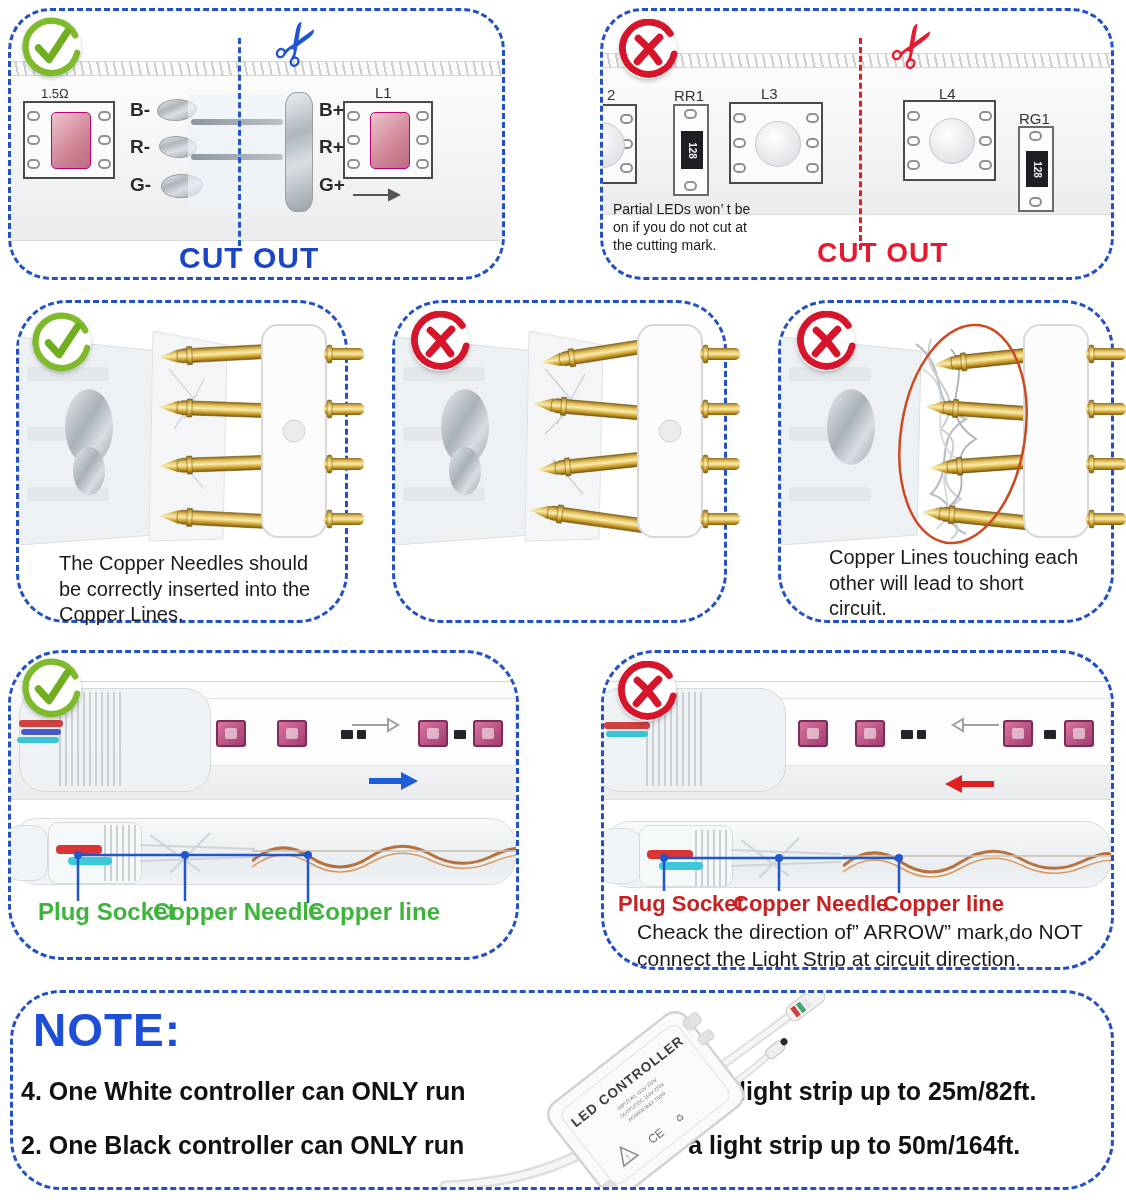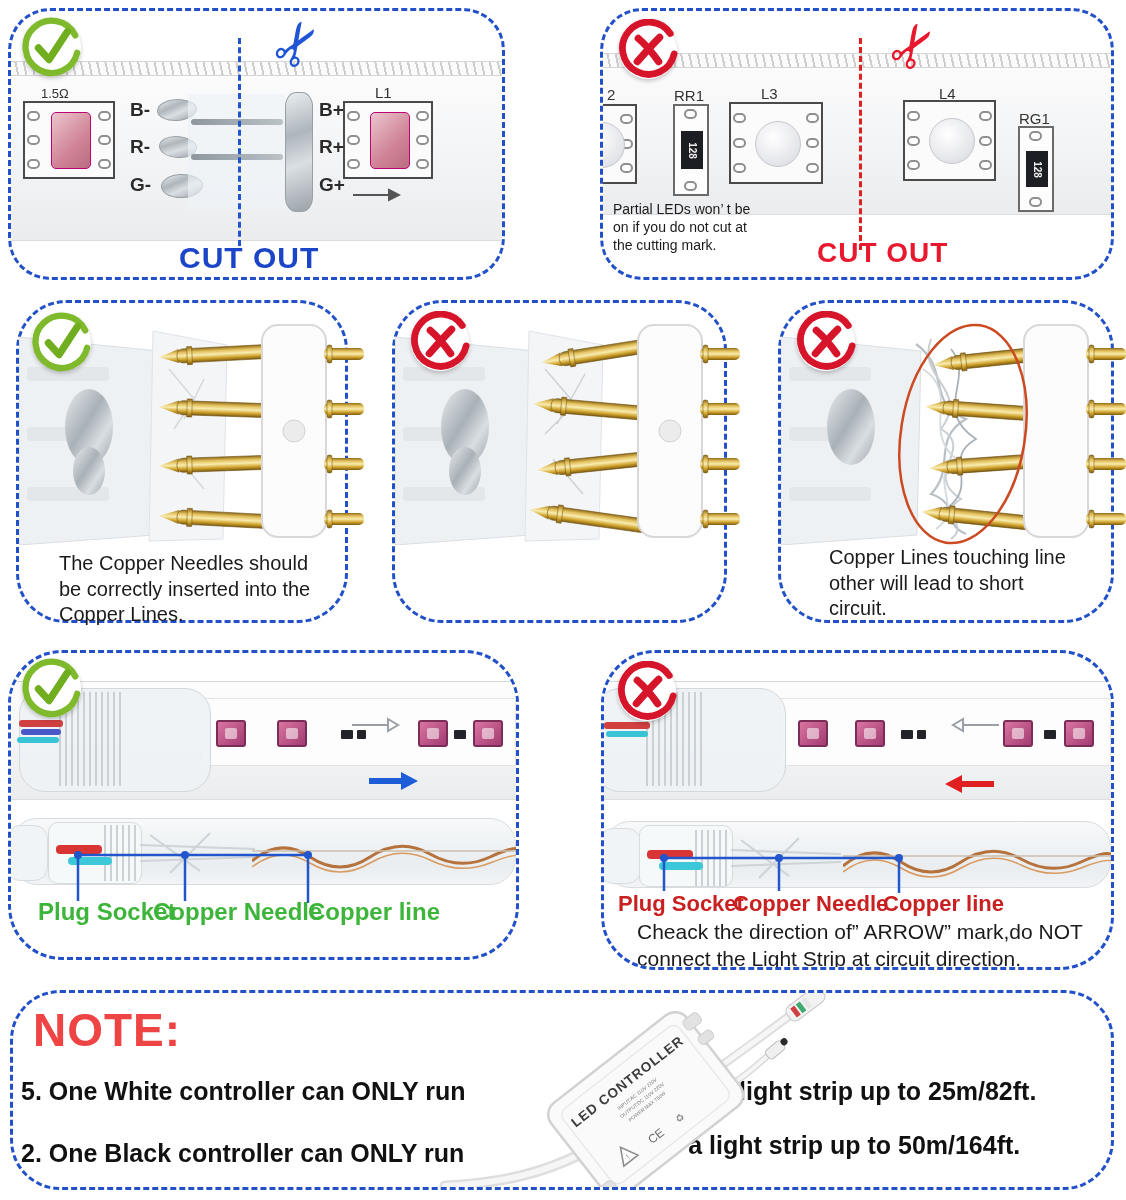--- a/index.html
+++ b/index.html
@@ -38,21 +38,21 @@
   .led3{position:absolute;width:30px;height:27px;background:linear-gradient(135deg,#da74a0,#a23c72);
         border:2px solid #7c2d57;border-radius:3px;box-sizing:border-box;}
   .led3:after{content:"";position:absolute;left:7px;top:6px;width:12px;height:11px;background:rgba(255,255,255,.55);border-radius:2px;}
   .cmp{position:absolute;width:12px;height:9px;background:#23232a;border-radius:1px;}
   .tube{position:absolute;left:0;right:0;background:linear-gradient(180deg,#f7f9fa,#e9edf0 70%,#f2f4f6);
         border:1px solid #d8dcdf;border-radius:26px;box-sizing:border-box;}
   .tlabel{position:absolute;font-weight:bold;z-index:25;}
   .green{color:#3db53a;}  .redlbl{color:#c92121;}
   .leaders{position:absolute;z-index:22;}
   
-  .note-title{position:absolute;font-weight:bold;font-size:46px;color:#ef4444;letter-spacing:1px;}
+  .note-title{position:absolute;font-weight:bold;font-size:46px;color:#1d4ed8;letter-spacing:1px;}
   .note-item{position:absolute;font-weight:bold;font-size:25px;color:#111;white-space:nowrap;}
 </style>
 </head>
 <body>
 
 <div id="page">
 
 <svg width="0" height="0" style="position:absolute">
   <defs>
     <linearGradient id="gold" x1="0" y1="0" x2="0" y2="1">
@@ -345,21 +345,21 @@
           <rect x="308" y="36" width="5" height="18" rx="2" fill="url(#gold)" stroke="#6b4e0e" stroke-width="0.5"></rect>
       <rect x="305" y="94" width="40" height="12" rx="5" fill="url(#gold)"></rect>
           <rect x="308" y="91" width="5" height="18" rx="2" fill="url(#gold)" stroke="#6b4e0e" stroke-width="0.5"></rect>
       <rect x="305" y="149" width="40" height="12" rx="5" fill="url(#gold)"></rect>
           <rect x="308" y="146" width="5" height="18" rx="2" fill="url(#gold)" stroke="#6b4e0e" stroke-width="0.5"></rect>
       <rect x="305" y="204" width="40" height="12" rx="5" fill="url(#gold)"></rect>
           <rect x="308" y="201" width="5" height="18" rx="2" fill="url(#gold)" stroke="#6b4e0e" stroke-width="0.5"></rect>
     </g>
     <ellipse cx="182" cy="125" rx="62" ry="110" fill="none" stroke="#cc4a22" stroke-width="2.5" transform="rotate(9 182 125)"></ellipse>
   </svg>
-  <div class="caption" style="left:48px;top:242px;font-size:20px;">Copper Lines touching line
+  <div class="caption" style="left:48px;top:242px;font-size:20px;">Copper Lines touching each
 other will lead to short
 circuit.</div>
 </div>
 
 <div class="panel clip" style="left:8px;top:650px;width:511px;height:310px;border-radius:54px;">
   <svg class="badge" style="left:10px;top:4px" viewBox="0 0 64 64">
     <circle cx="32" cy="32" r="30" fill="#fff"></circle>
     <path d="M56 20 A27 27 0 1 0 58 38" fill="none" stroke="#7fb92c" stroke-width="6.5" stroke-linecap="round"></path>
     <path d="M18 33 L29 45 L48 16" fill="none" stroke="#70ad1f" stroke-width="7.5" stroke-linecap="round" stroke-linejoin="round"></path>
   </svg>
@@ -461,22 +461,22 @@
   </svg>
   <span class="tlabel redlbl" style="left:14px;top:238px;font-size:22px;">Plug Socket</span>
   <span class="tlabel redlbl" style="left:129px;top:238px;font-size:22px;">Copper Needle</span>
   <span class="tlabel redlbl" style="left:279px;top:238px;font-size:22px;">Copper line</span>
   <div class="caption" style="left:33px;top:266px;font-size:21px;">Cheack the direction of” ARROW” mark,do NOT
 connect the Light Strip at circuit direction.</div>
 </div>
 
 <div class="panel clip" style="left:10px;top:990px;width:1104px;height:200px;border-radius:50px;">
   <div class="note-title" style="left:20px;top:10px;">NOTE:</div>
-  <div class="note-item" style="left:8px;top:84px;">5. One White controller can ONLY run</div>
-  <div class="note-item" style="left:8px;top:138px;margin-top:8px;">2. One Black controller can ONLY run</div>
+  <div class="note-item" style="left:8px;top:84px;">4. One White controller can ONLY run</div>
+  <div class="note-item" style="left:8px;top:138px;">2. One Black controller can ONLY run</div>
   <div class="note-item" style="left:665px;top:84px;">for a light strip up to 25m/82ft.</div>
   <div class="note-item" style="left:635px;top:138px;">for a light strip up to 50m/164ft.</div>
 
   <svg style="position:absolute;left:420px;top:0;" width="400" height="198" viewBox="0 0 400 198">
 
     <path d="M150,160 C110,180 70,190 12,193" stroke="#dedede" stroke-width="11" fill="none" stroke-linecap="round"></path>
     <path d="M150,160 C110,180 70,190 12,193" stroke="#f6f6f6" stroke-width="6" fill="none" stroke-linecap="round"></path>
     <path d="M285,75 C320,50 342,34 368,14" stroke="#dedede" stroke-width="9" fill="none" stroke-linecap="round"></path>
     <path d="M285,75 C320,50 342,34 368,14" stroke="#f6f6f6" stroke-width="5" fill="none" stroke-linecap="round"></path>
     <path d="M290,97 C312,84 324,72 338,60" stroke="#dedede" stroke-width="7" fill="none" stroke-linecap="round"></path>

